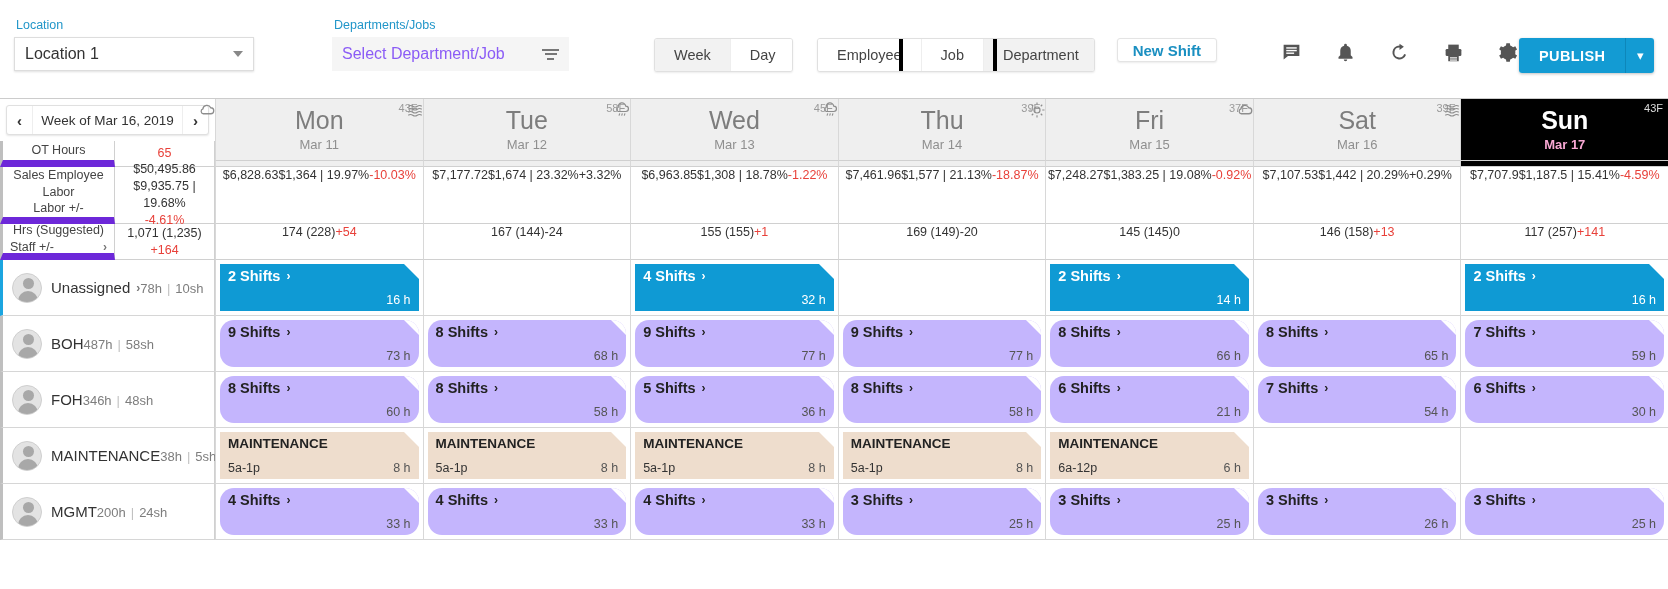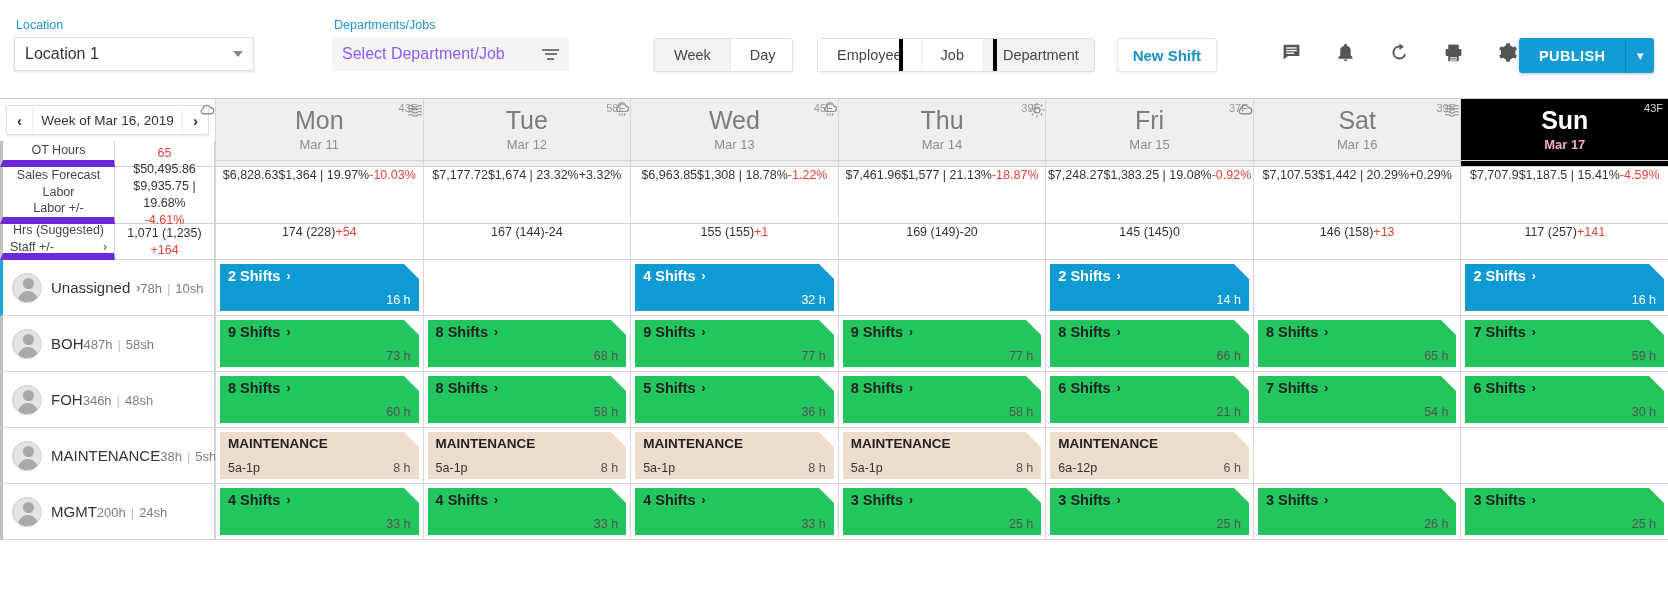--- a/index.html
+++ b/index.html
@@ -89,21 +89,21 @@
   .sel-outline {
     position: absolute;
     border: 4px solid #000;
     top: -10px; left: 81px;
     width: 98px; height: 54px;
     pointer-events: none;
   }
 
   .newshift-btn {
     margin-left: 22px; margin-top: 20px;
-    height: 34px;
+    height: 24px;
     border: 1px solid #e4e4e4;
     background: #fff;
     box-shadow: 0 1px 2px rgba(0,0,0,0.08);
     border-radius: 3px;
     display: flex; align-items: center;
     padding: 8px 15px;
     color: #1a8fc1;
     font-size: 15px;
     font-weight: bold;
     white-space: nowrap;
@@ -294,21 +294,21 @@
   }
   .chip {
     height: 100%;
     width: 100%;
     position: relative;
     padding: 4px 8px;
     display: flex; flex-direction: column; justify-content: space-between;
     overflow: hidden;
   }
   .chip.blue { background: #0f9ad4; }
-  .chip.light { background: #22c55e; }
+  .chip.light { background: #c4b5fd; border-radius: 14px; }
   .chip.tan { background: #eeddcd; }
   .chip-title {
     font-size: 14.5px; font-weight: bold;
     display: flex; align-items: center; gap: 6px;
   }
   .chip.blue .chip-title { color: #fff; }
   .chip.light .chip-title { color: #222; }
   .chip.tan .chip-title { color: #222; font-size: 13.5px; }
   .chip-sub { font-size: 12.5px; color: #333; }
   .chip-hours {
@@ -502,21 +502,21 @@
         <div class="metric-cell" style="flex: 1 1 0%; background: rgb(239, 239, 239); border-bottom: 1px solid rgb(208, 208, 208);"></div>
         <div class="metric-cell" style="flex: 1 1 0%; background: rgb(239, 239, 239); border-bottom: 1px solid rgb(208, 208, 208);"></div>
         <div class="metric-cell" style="flex: 1 1 0%; background: rgb(239, 239, 239); border-bottom: 1px solid rgb(208, 208, 208);"></div>
         <div class="metric-cell" style="flex: 1 1 0%; background: rgb(0, 0, 0); border-bottom: 1px solid rgb(208, 208, 208);"></div>
       </div>
   </div>
 
   <div class="row sf-row">
     <div class="first-col" style="display:flex;">
       <div class="metric-label" style="width:115px;">
-        <div>Sales Forecast</div>
+        <div>Sales Employee</div>
         <div>Labor</div>
         <div>Labor +/-</div>
       </div>
       <div class="metric-total" style="flex:1;">
         <div>$50,495.86</div>
         <div>$9,935.75 | 19.68%</div>
         <div class="neg">-4.61%</div>
       </div>
     </div>
     <div class="daycol" id="sales-days" style="display:flex; flex:7;">

